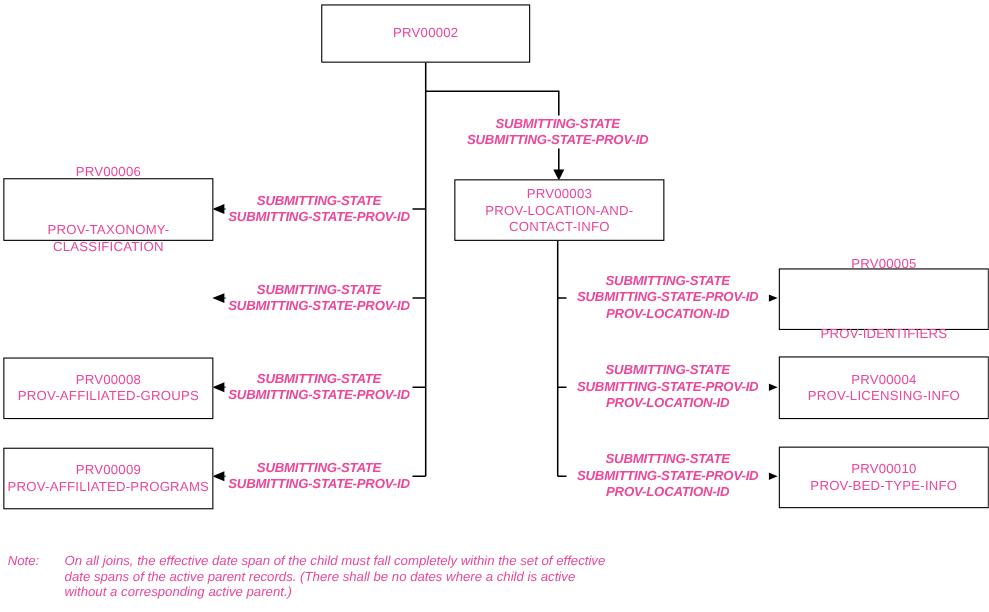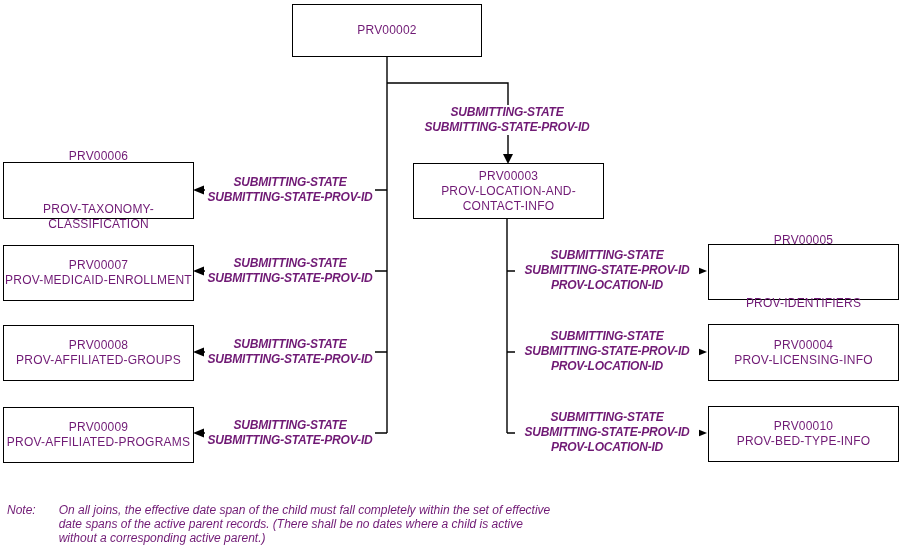--- a/index.html
+++ b/index.html
@@ -2,21 +2,21 @@
 <html><head>
 <meta charset="utf-8">
 <style>
   html, body { margin: 0; padding: 0; background: #ffffff; }
   .canvas {
     position: relative;
     width: 899px;
     height: 556px;
     background: #ffffff;
     font-family: "Liberation Sans", sans-serif;
-    color: #701a75;
+    color: #ec4899;
     overflow: hidden;
   }
   .wires {
     position: absolute;
     left: 0; top: 0;
   }
   .wires path {
     stroke: #000000;
     stroke-width: 1.4;
     fill: none;
@@ -97,24 +97,20 @@
   <div class="box" style="left:292px; top:4px; width:188px; height:51px;">
     <div class="code">PRV00002</div>
   </div>
 
   <div class="box" style="left:3px; top:162px; width:189px; height:55px;gap:38px;">
     <div class="code">PRV00006</div>
     <div class="name">PROV-TAXONOMY-
 CLASSIFICATION</div>
   </div>
 
-  <div class="box" style="left:3px; top:245px; width:189px; height:54px;">
-    <div class="code">PRV00007</div>
-    <div class="name">PROV-MEDICAID-ENROLLMENT</div>
-  </div>
 
   <div class="box" style="left:3px; top:325px; width:189px; height:54px;">
     <div class="code">PRV00008</div>
     <div class="name">PROV-AFFILIATED-GROUPS</div>
   </div>
 
   <div class="box" style="left:3px; top:407px; width:189px; height:54px;">
     <div class="code">PRV00009</div>
     <div class="name">PROV-AFFILIATED-PROGRAMS</div>
   </div>

